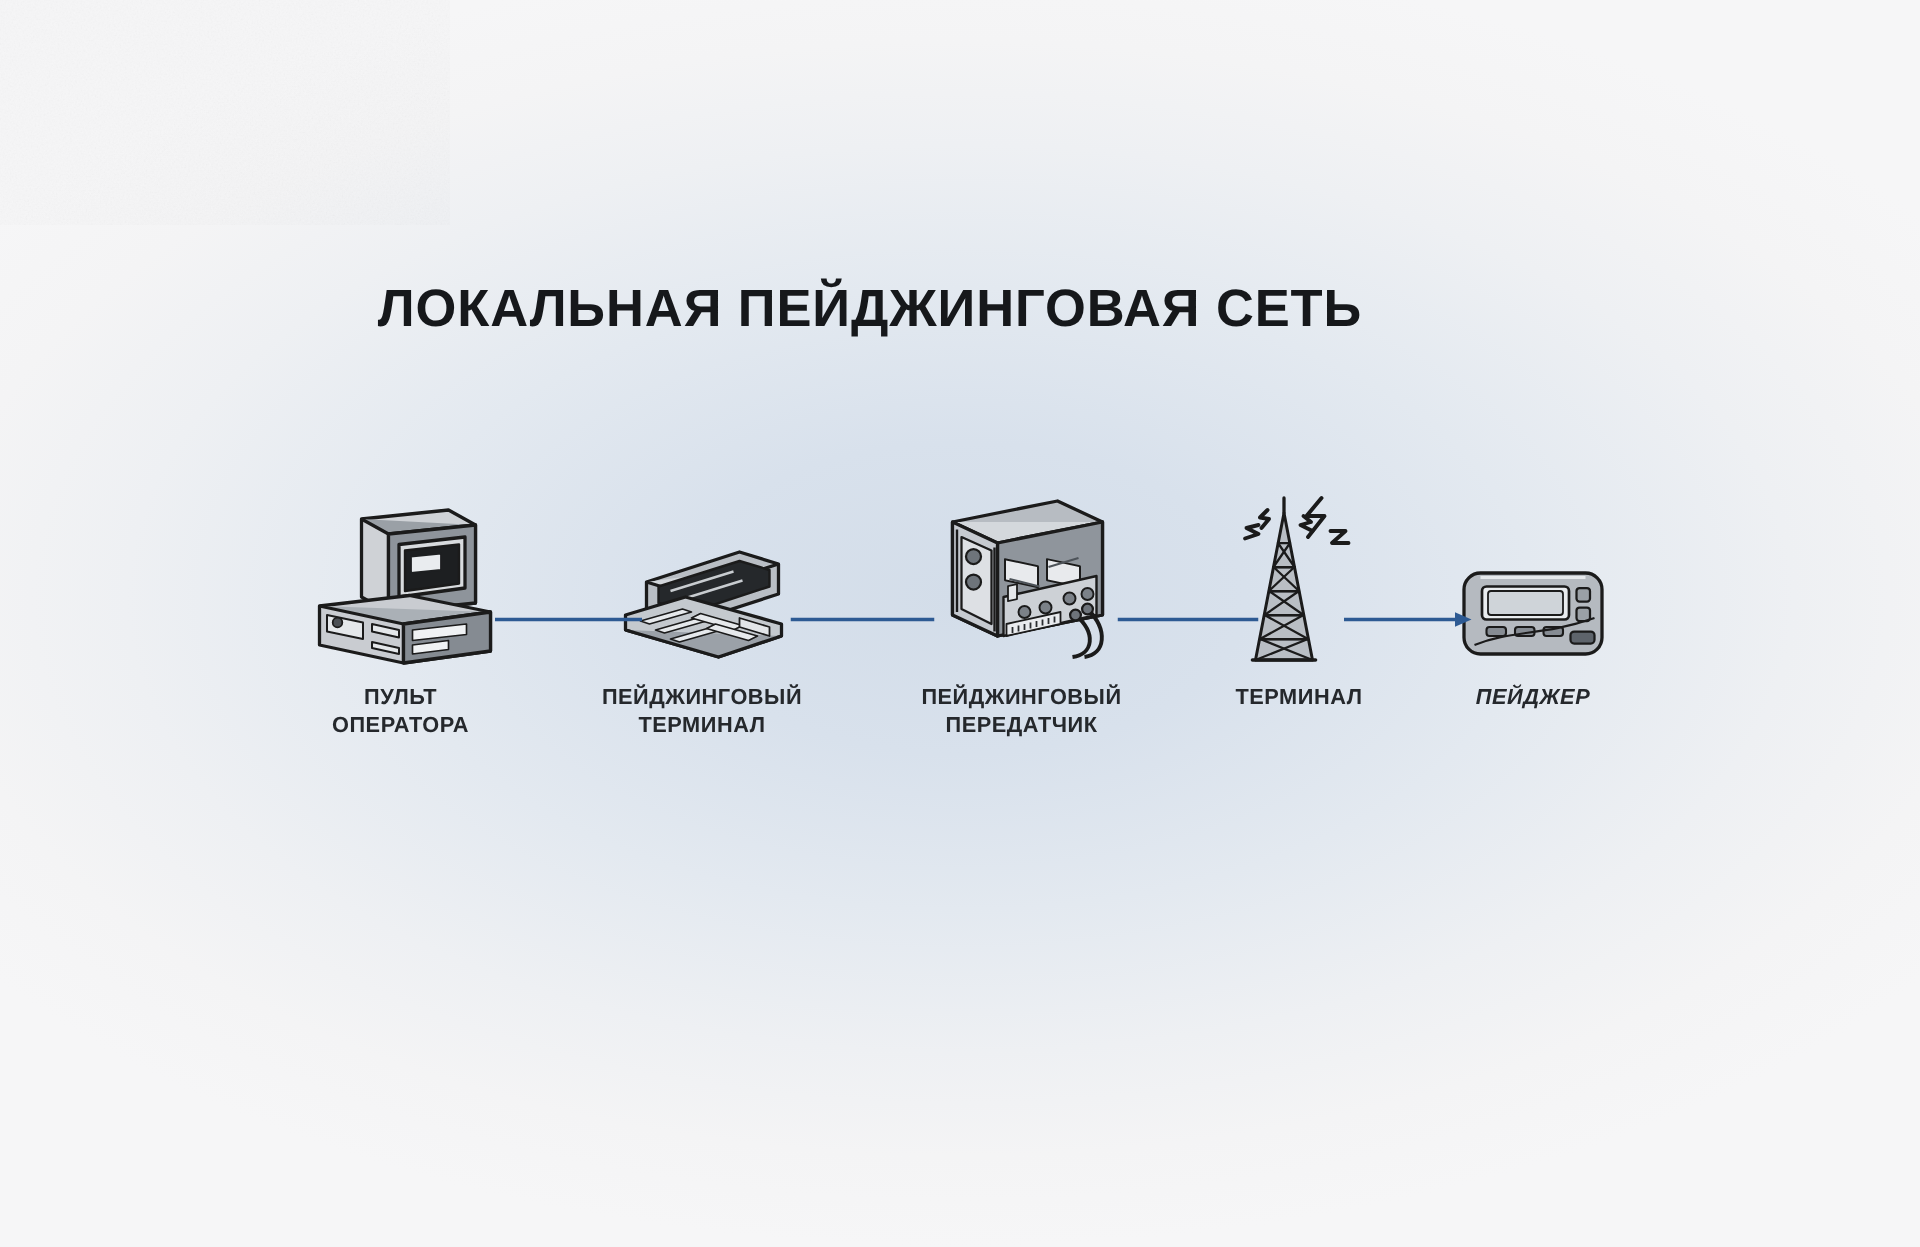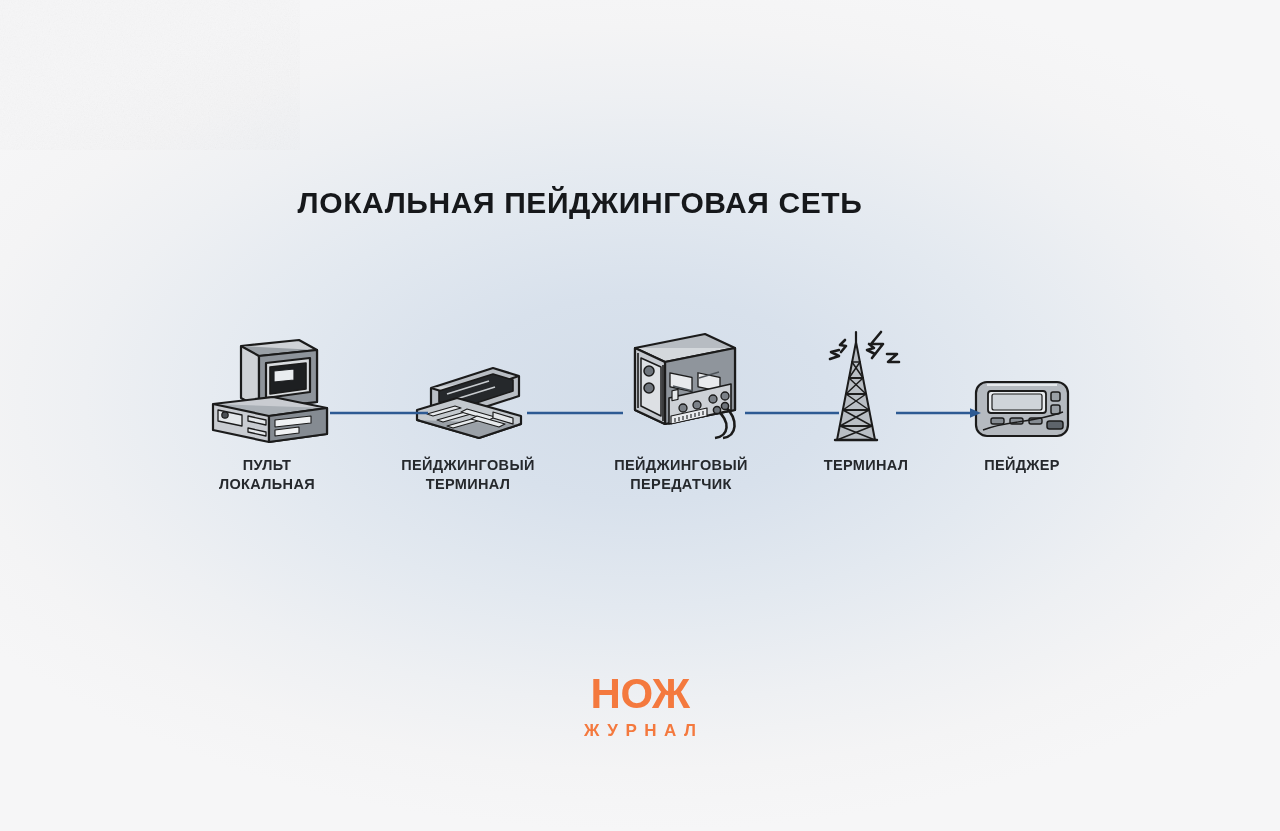--- a/index.html
+++ b/index.html
@@ -38,21 +38,21 @@
     mix-blend-mode: multiply;
   }
 
   
   #title {
     position: absolute;
     top: 186px;
     left: 0;
     width: 1160px;
     text-align: center;
-    font-size: 30px;
+    font-size: 35px;
     font-weight: bold;
     letter-spacing: .6px;
     color: #16181b;
     white-space: nowrap;
   }
 
   
   #flow {
     position: absolute;
     top: 318px;
@@ -88,21 +88,21 @@
     line-height: 19px;
     letter-spacing: .35px;
     color: #25282c;
     white-space: pre-line;
   }
 
   #n0 { left: 177px; }
   #n1 { left: 378px; }
   #n2 { left: 591px; }
   #n3 { left: 776px; }
-  #n4 { left: 932px; }
+  #n4 { left: 932px; font-style: italic; }
 
   
   .conn {
     position: absolute;
     top: 88px;
     height: 14px;
   }
   .conn svg { display: block; }
   #c0 { left: 330px; width: 98px; }
   #c1 { left: 527px; width: 96px; }
@@ -186,21 +186,21 @@
               <circle cx="22" cy="85" r="3.2"></circle>
             </g>
             <g stroke-width="1.1" fill="#f0f2f4">
               <path d="M72 90 L108 86 L108 93 L72 97 Z"></path>
               <path d="M72 100 L96 97 L96 103 L72 106 Z"></path>
             </g>
           </g>
         </svg>
       </div>
       <div class="caption">ПУЛЬТ
-ЛОКАЛЬНАЯ</div>
+ОПЕРАТОРА</div>
     </div>
 
     <div class="node" id="n1">
       <div class="art">
         <svg width="118" height="90" viewBox="0 0 118 90" xmlns="http://www.w3.org/2000/svg">
           <g stroke="#1b1b1b" stroke-width="2.2" stroke-linejoin="round">
 
             <path d="M22 30 L84 10 L110 18 L110 38 L48 58 L22 50 Z" fill="#b9bec4"></path>
             <path d="M22 30 L48 38 L110 18" fill="#d2d6da"></path>
             <path d="M48 38 L48 58" fill="none"></path>
@@ -386,18 +386,14 @@
     </div>
     <div class="conn" id="c3">
       <svg width="86" height="14" viewBox="0 0 86 14" xmlns="http://www.w3.org/2000/svg">
         <line x1="0" y1="7" x2="76" y2="7" stroke="#2d5a93" stroke-width="2.4"></line>
         <path d="M74 2.2 L85 7 L74 11.8 Z" fill="#2d5a93"></path>
       </svg>
     </div>
 
   </div>
 
-  <div id="logo">
-    <div id="logo-main">НОЖ</div>
-    <div id="logo-sub">ЖУРНАЛ</div>
-  </div>
 
 </div>
 
 </body></html>

